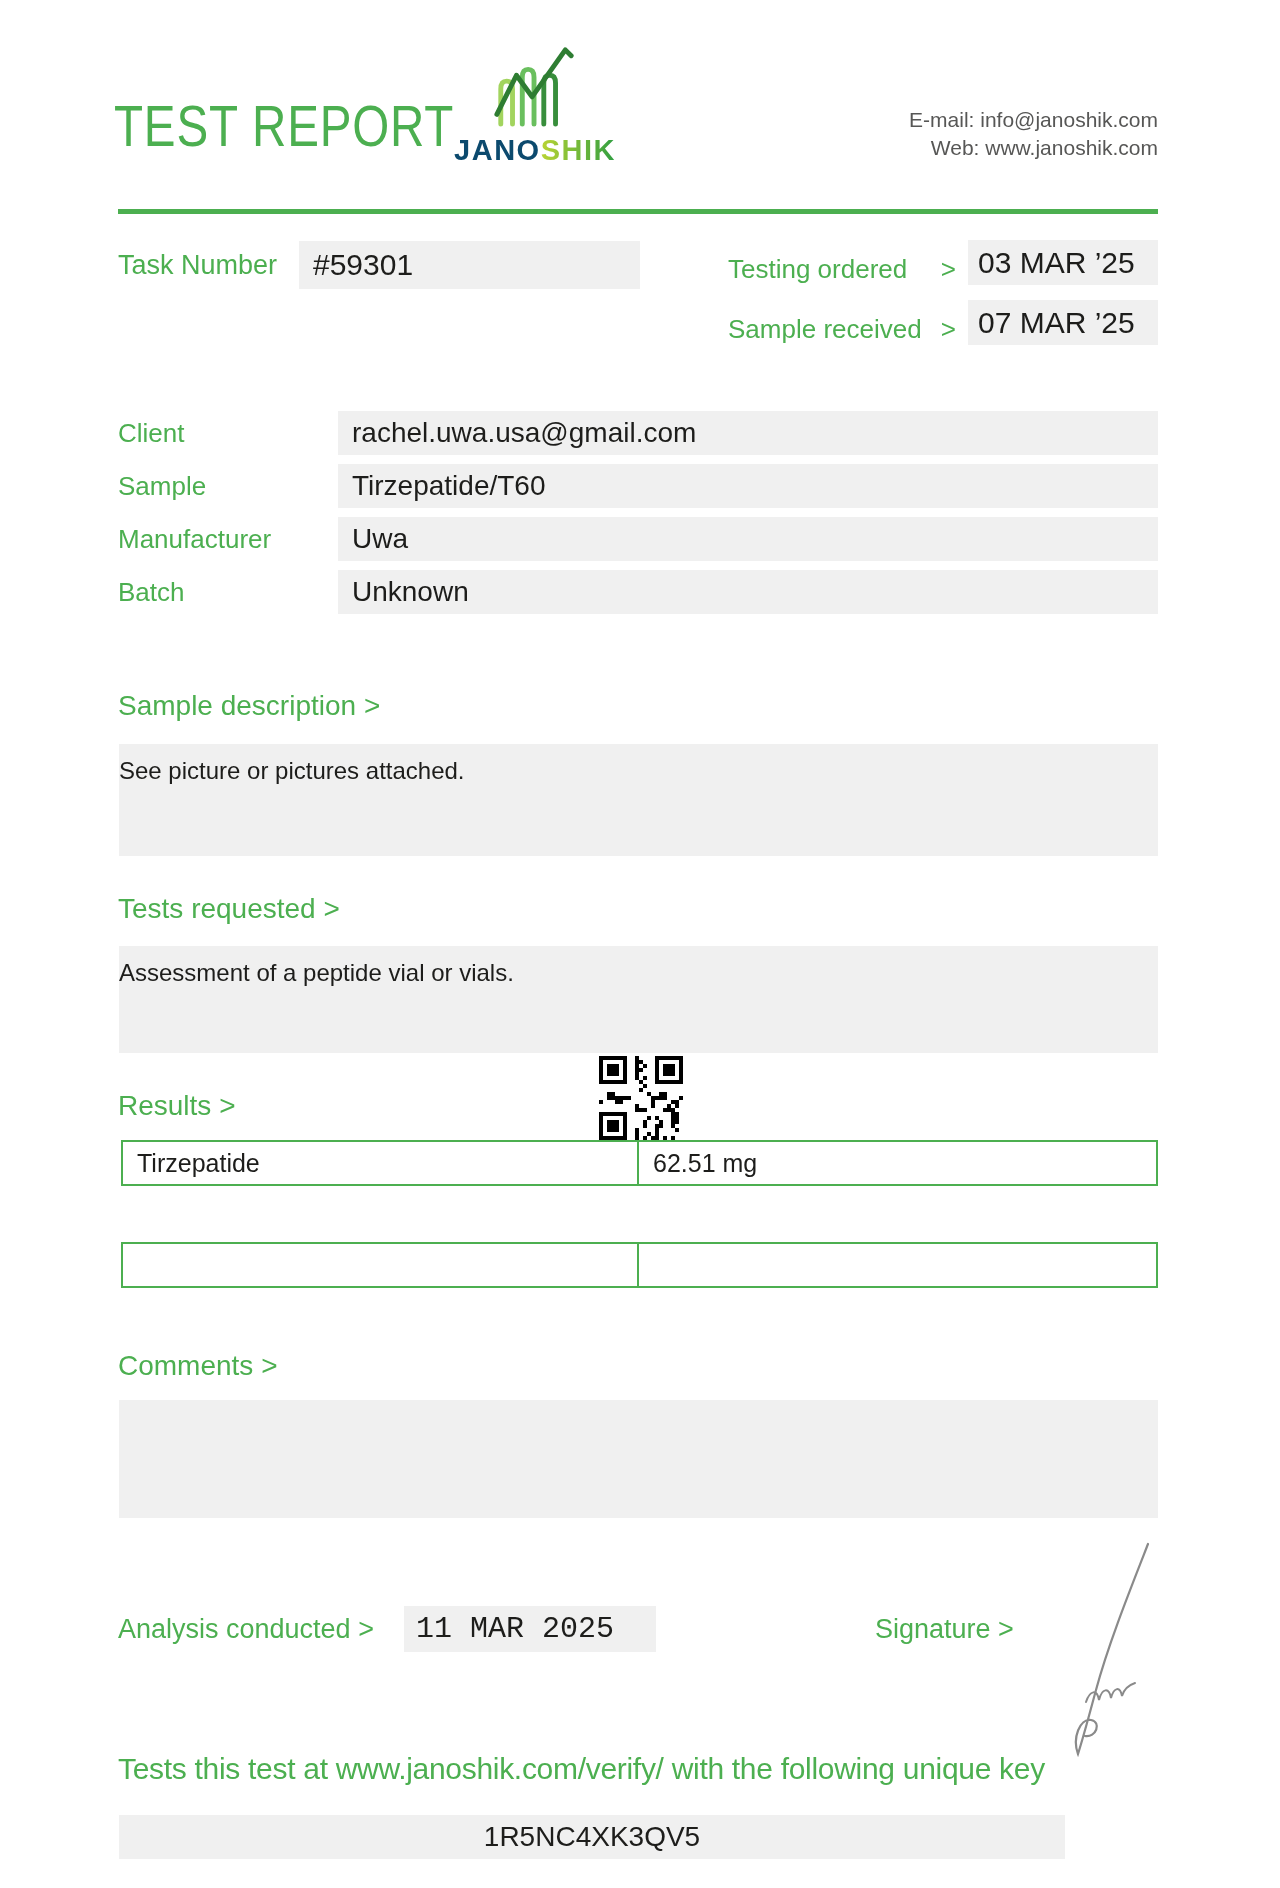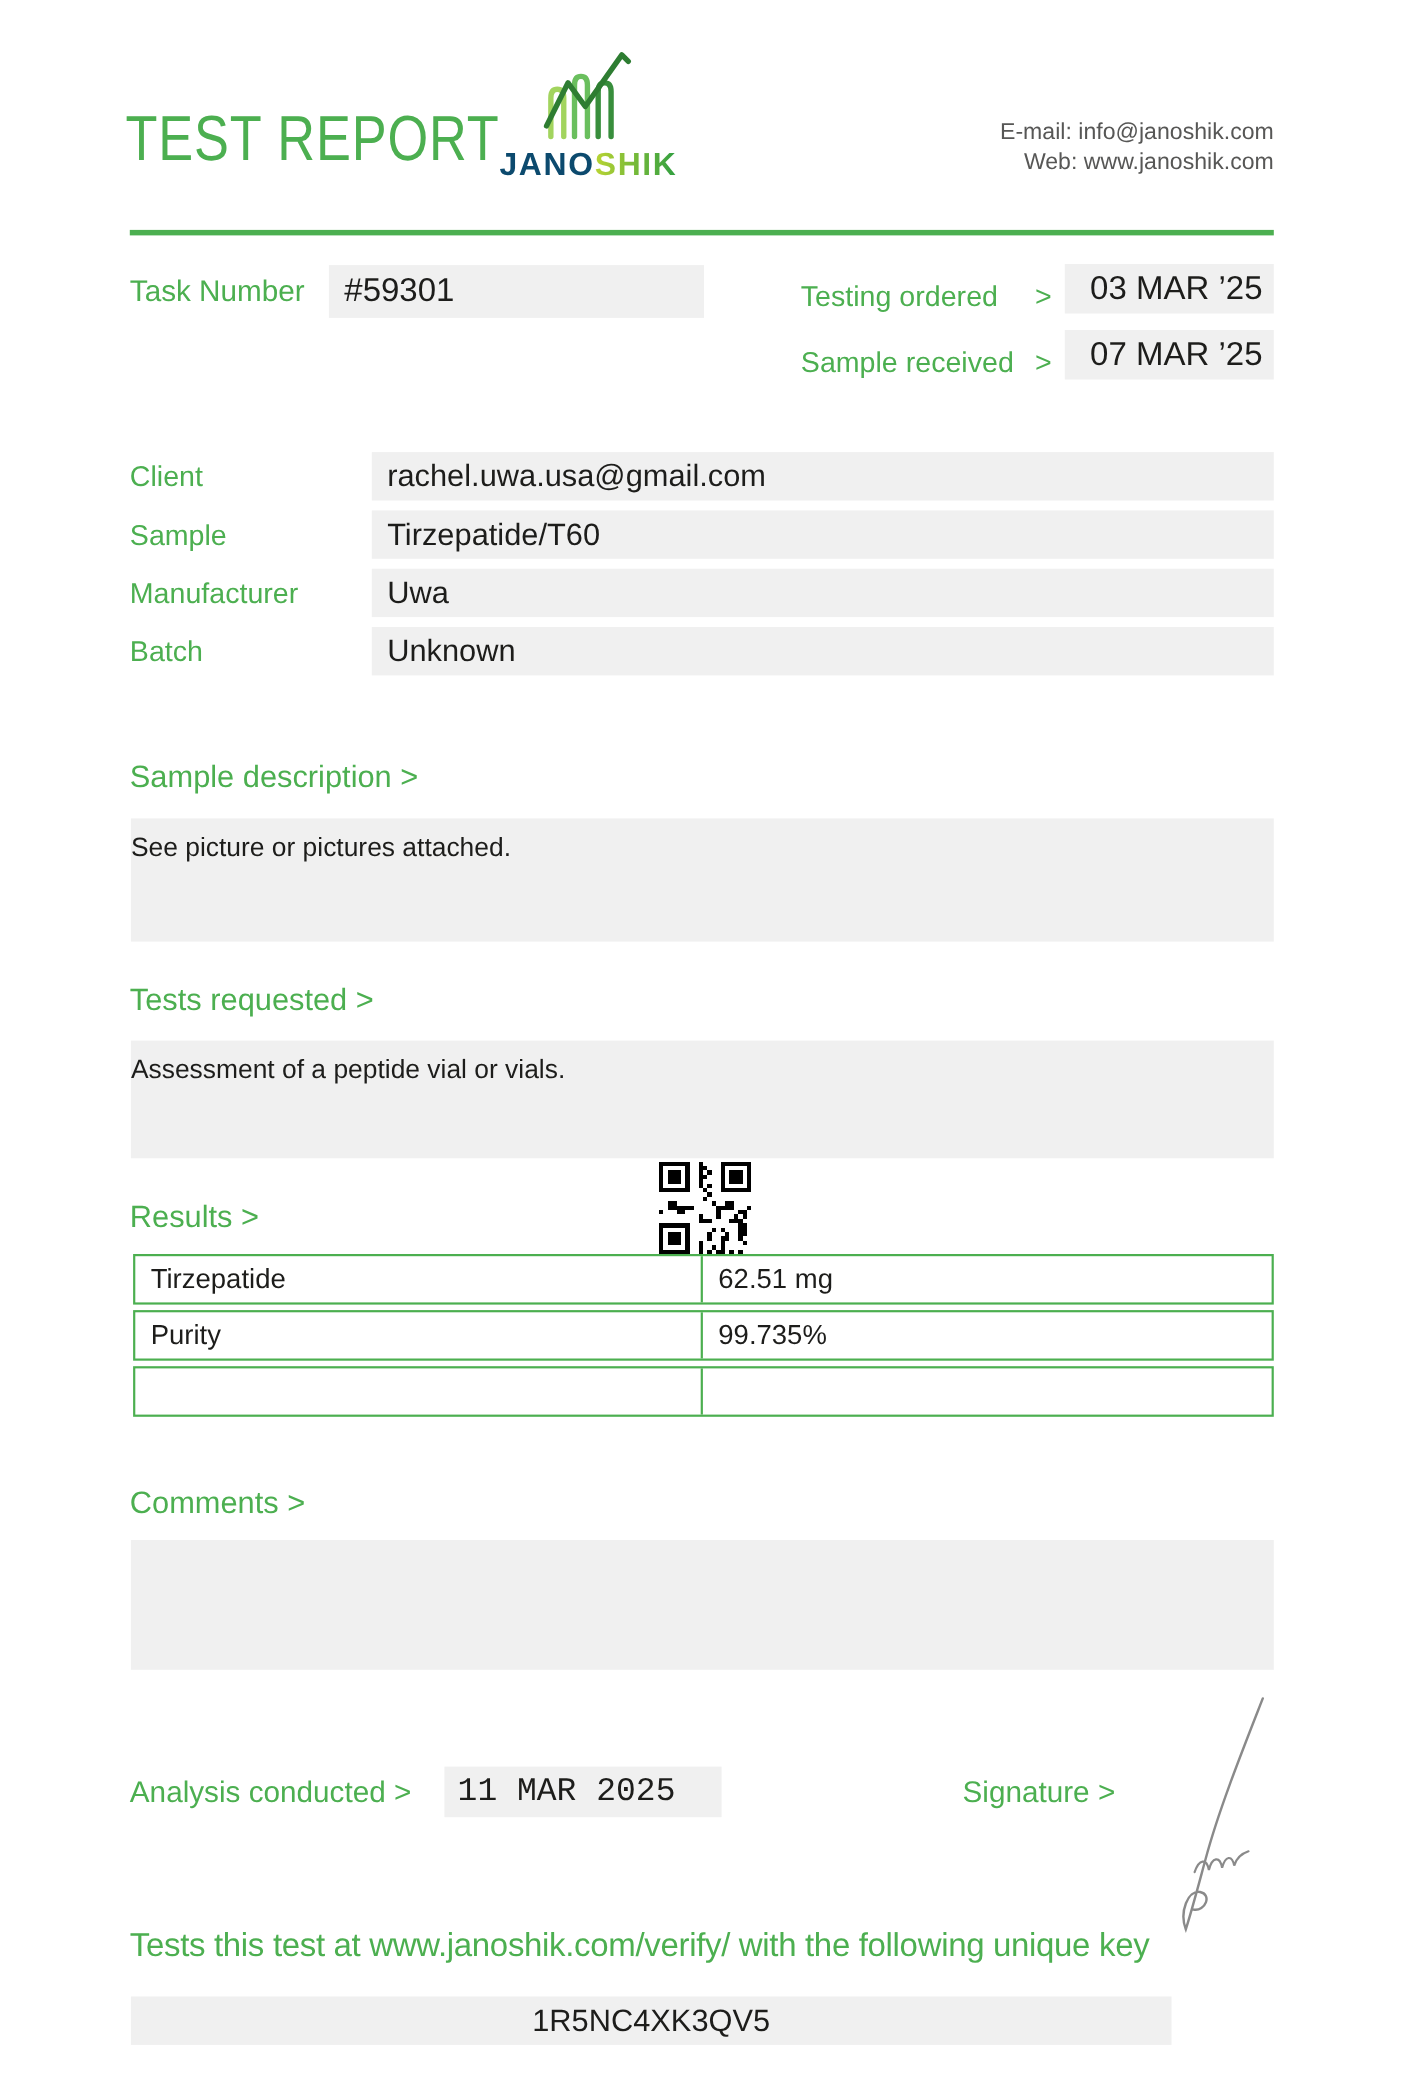--- a/index.html
+++ b/index.html
@@ -33,21 +33,21 @@
   
   .green-label { color:#4caf50; white-space:nowrap; }
   .gray-box { background:#f0f0f0; color:#1d1d1b; }
 
   
   .task-label { left:118px; top:241px; height:48px; line-height:48px; font-size:27px; }
   .task-box { left:299px; top:241px; width:341px; height:48px; line-height:48px; font-size:30px; padding-left:14px; }
   .date-label { width:228px; height:45px; display:flex; justify-content:space-between; align-items:flex-end; font-size:26px; }
   .dl1 { left:728px; top:240px; }
   .dl2 { left:728px; top:300px; }
-  .date-box { width:190px; height:45px; line-height:45px; font-size:30px; padding-left:23px; white-space:nowrap; }
+  .date-box { width:190px; height:45px; line-height:45px; font-size:30px; padding-left:10px; white-space:nowrap; }
   .db1 { left:968px; top:240px; }
   .db2 { left:968px; top:300px; }
 
   
   .meta-label { left:118px; height:44px; line-height:44px; font-size:26px; }
   .meta-box { left:338px; width:820px; height:44px; line-height:44px; font-size:28px; padding-left:14px; }
 
   
   .section-h { left:118px; font-size:28px; color:#4caf50; white-space:nowrap; }
   .section-box { left:119px; width:1039px; padding:12px 0; font-size:24px; line-height:30px; }
@@ -138,24 +138,20 @@
       <path class="qr-cells" d="M9,0h1v1h-1zM9,1h1v1h-1zM10,1h1v1h-1zM9,2h1v1h-1zM11,2h1v1h-1zM9,3h1v1h-1zM10,3h1v1h-1zM9,4h1v1h-1zM9,5h1v1h-1zM11,5h1v1h-1zM10,6h1v1h-1zM11,7h1v1h-1zM10,8h1v1h-1zM2,9h1v1h-1zM3,9h1v1h-1zM12,9h1v1h-1zM15,9h1v1h-1zM16,9h1v1h-1zM2,10h1v1h-1zM3,10h1v1h-1zM4,10h1v1h-1zM5,10h1v1h-1zM6,10h1v1h-1zM7,10h1v1h-1zM13,10h1v1h-1zM14,10h1v1h-1zM15,10h1v1h-1zM16,10h1v1h-1zM20,10h1v1h-1zM0,11h1v1h-1zM4,11h1v1h-1zM5,11h1v1h-1zM13,11h1v1h-1zM18,11h1v1h-1zM19,11h1v1h-1zM9,12h1v1h-1zM13,12h1v1h-1zM17,12h1v1h-1zM19,12h1v1h-1zM9,13h1v1h-1zM10,13h1v1h-1zM11,13h1v1h-1zM16,13h1v1h-1zM17,13h1v1h-1zM18,13h1v1h-1zM18,14h1v1h-1zM19,14h1v1h-1zM12,15h1v1h-1zM14,15h1v1h-1zM18,15h1v1h-1zM19,15h1v1h-1zM11,16h1v1h-1zM15,16h1v1h-1zM18,16h1v1h-1zM19,16h1v1h-1zM11,17h1v1h-1zM14,17h1v1h-1zM15,17h1v1h-1zM18,17h1v1h-1zM9,18h1v1h-1zM14,18h1v1h-1zM19,18h1v1h-1zM9,19h1v1h-1zM12,19h1v1h-1zM14,19h1v1h-1zM9,20h1v1h-1zM11,20h1v1h-1zM13,20h1v1h-1zM14,20h1v1h-1zM16,20h1v1h-1zM18,20h1v1h-1z" fill="#000000"></path>
     </svg>
   </div>
 
   <div class="abs section-h" style="top:1090px">Results &gt;</div>
 
   <div class="abs t-row" style="top:1140px">
     <div class="t-cell t-c1">Tirzepatide</div>
     <div class="t-cell t-c2">62.51 mg</div>
   </div>
-  <div class="abs t-row" style="top:1191px">
-    <div class="t-cell t-c1">Purity</div>
-    <div class="t-cell t-c2">99.735%</div>
-  </div>
   <div class="abs t-row" style="top:1242px">
     <div class="t-cell t-c1"></div>
     <div class="t-cell t-c2"></div>
   </div>
 
   <div class="abs section-h" style="top:1350px">Comments &gt;</div>
   <div class="abs gray-box section-box" style="top:1400px; height:118px;"></div>
 
   <div class="abs green-label analysis-label">Analysis conducted &gt;</div>
   <div class="abs gray-box analysis-box">11 MAR 2025</div>

